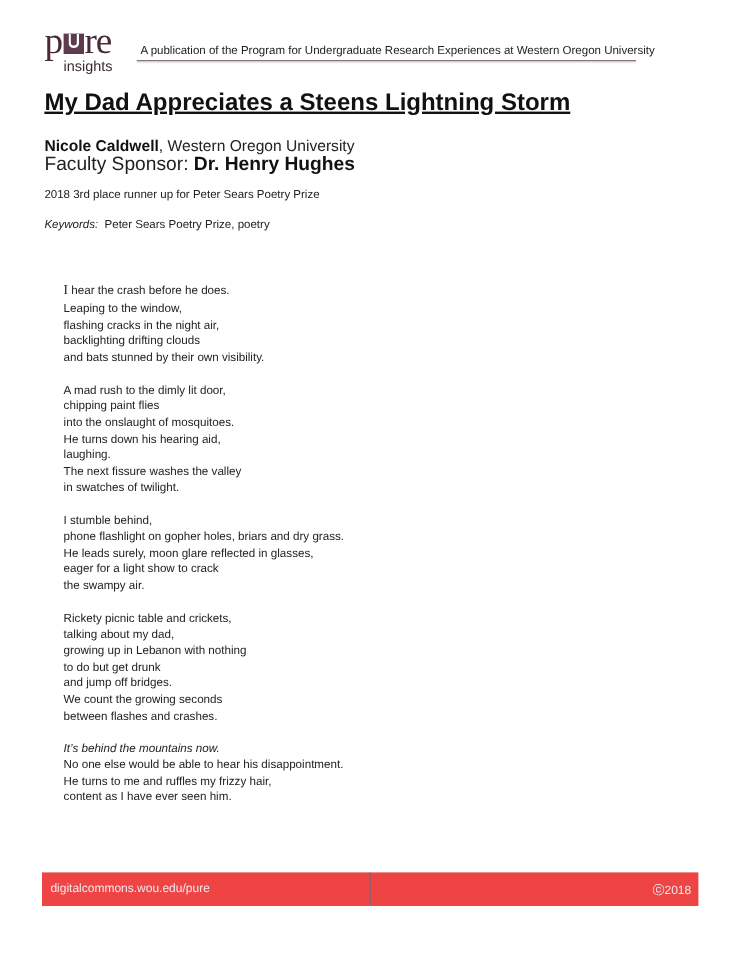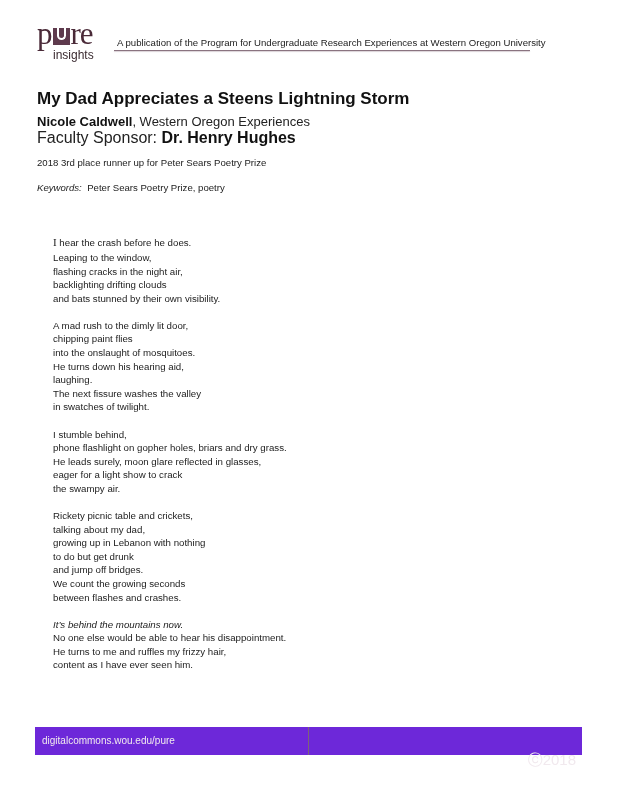--- a/index.html
+++ b/index.html
@@ -12,56 +12,56 @@
   .logo-word .blk { display: inline-block; width: 17px; height: 17px; background: #5e3a4d;
                     vertical-align: -1px; margin: 0 1px; position: relative; }
   .logo-word .blk::after { content: ""; position: absolute; left: 4px; top: 0; width: 9px; height: 12px;
                            border: 2px solid #fff; border-top: none; border-radius: 0 0 5px 5px; box-sizing: border-box; }
   .logo-sub { position: absolute; left: 16px; top: 23px; font-size: 12px; color: #3a2a30; line-height: 18px; }
 
   .tagline { position: absolute; left: 117px; top: 37px; font-size: 9.6px; color: #222; white-space: nowrap; }
   .rule { position: absolute; left: 114px; top: 50px; width: 416px; height: 1px; background: #8a7380;
           box-shadow: 0 1px 1px rgba(120,90,105,0.3); }
 
-  .title { position: absolute; left: 37px; top: 89px; font-size: 17px; font-weight: bold; color: #111; white-space: nowrap; }
+  .title { position: absolute; left: 37px; top: 75px; font-size: 20px; font-weight: bold; color: #111; white-space: nowrap; text-decoration: underline; }
 
   .author { position: absolute; left: 37px; top: 114px; font-size: 13px; color: #222; white-space: nowrap; line-height: 16px; }
   .sponsor { position: absolute; left: 37px; top: 130px; font-size: 16px; color: #222; white-space: nowrap; line-height: 16px; }
   .b { font-weight: bold; color: #111; }
 
   .award { position: absolute; left: 37px; top: 157px; font-size: 9.6px; white-space: nowrap; }
   .keywords { position: absolute; left: 37px; top: 182px; font-size: 9.6px; white-space: nowrap; }
   .keywords .kw-label { font-style: italic; }
 
   .poem { position: absolute; left: 37px; top: 234px; font-size: 9.7px; color: #222; margin-left: 16px; }
   .stanza { margin-bottom: 13.5px; }
   .line { line-height: 13.6px; white-space: nowrap; }
   .line.first { font-family: "Liberation Serif", serif; font-size: 11px; line-height: 17px; }
   .line.first .rest { font-family: "Liberation Sans", sans-serif; font-size: 9.7px; }
   .line.ital { font-style: italic; }
 
-  .footer { position: absolute; left: 35px; top: 727px; width: 547px; height: 28px; background: #6d28d9; }
+  .footer { position: absolute; left: 35px; top: 727px; width: 547px; height: 28px; background: #ef4444; }
   .footer-div { position: absolute; left: 273px; top: 0; width: 1px; height: 28px; background: #7d6477; }
   .footer-url { position: absolute; left: 7px; top: 8px; font-size: 10px; color: #f1e9ee; white-space: nowrap; }
-  .footer-copy { position: absolute; right: 6px; top: 8px; font-size: 15px; color: #f1e9ee; white-space: nowrap; margin-top: 16px; }
+  .footer-copy { position: absolute; right: 6px; top: 8px; font-size: 10px; color: #f1e9ee; white-space: nowrap; }
 </style>
 </head>
 <body>
 
 <div class="logo">
   <div class="logo-word"><span>p</span><span class="blk"></span><span>re</span></div>
   <div class="logo-sub">insights</div>
 </div>
 
 <div class="tagline">A publication of the Program for Undergraduate Research Experiences at Western Oregon University</div>
 <div class="rule"></div>
 
 <div class="title">My Dad Appreciates a Steens Lightning Storm</div>
 
-<div class="author"><span class="b">Nicole Caldwell</span><span>, Western Oregon Experiences</span></div>
+<div class="author"><span class="b">Nicole Caldwell</span><span>, Western Oregon University</span></div>
 <div class="sponsor"><span>Faculty Sponsor: </span><span class="b">Dr. Henry Hughes</span></div>
 
 <div class="award">2018 3rd place runner up for Peter Sears Poetry Prize</div>
 <div class="keywords"><span class="kw-label">Keywords:</span>&nbsp; <span>Peter Sears Poetry Prize, poetry</span></div>
 
 <div class="poem">
   <div class="stanza">
     <div class="line first"><span>I</span><span class="rest"> hear the crash before he does.</span></div>
     <div class="line">Leaping to the window,</div>
     <div class="line">flashing cracks in the night air,</div>

